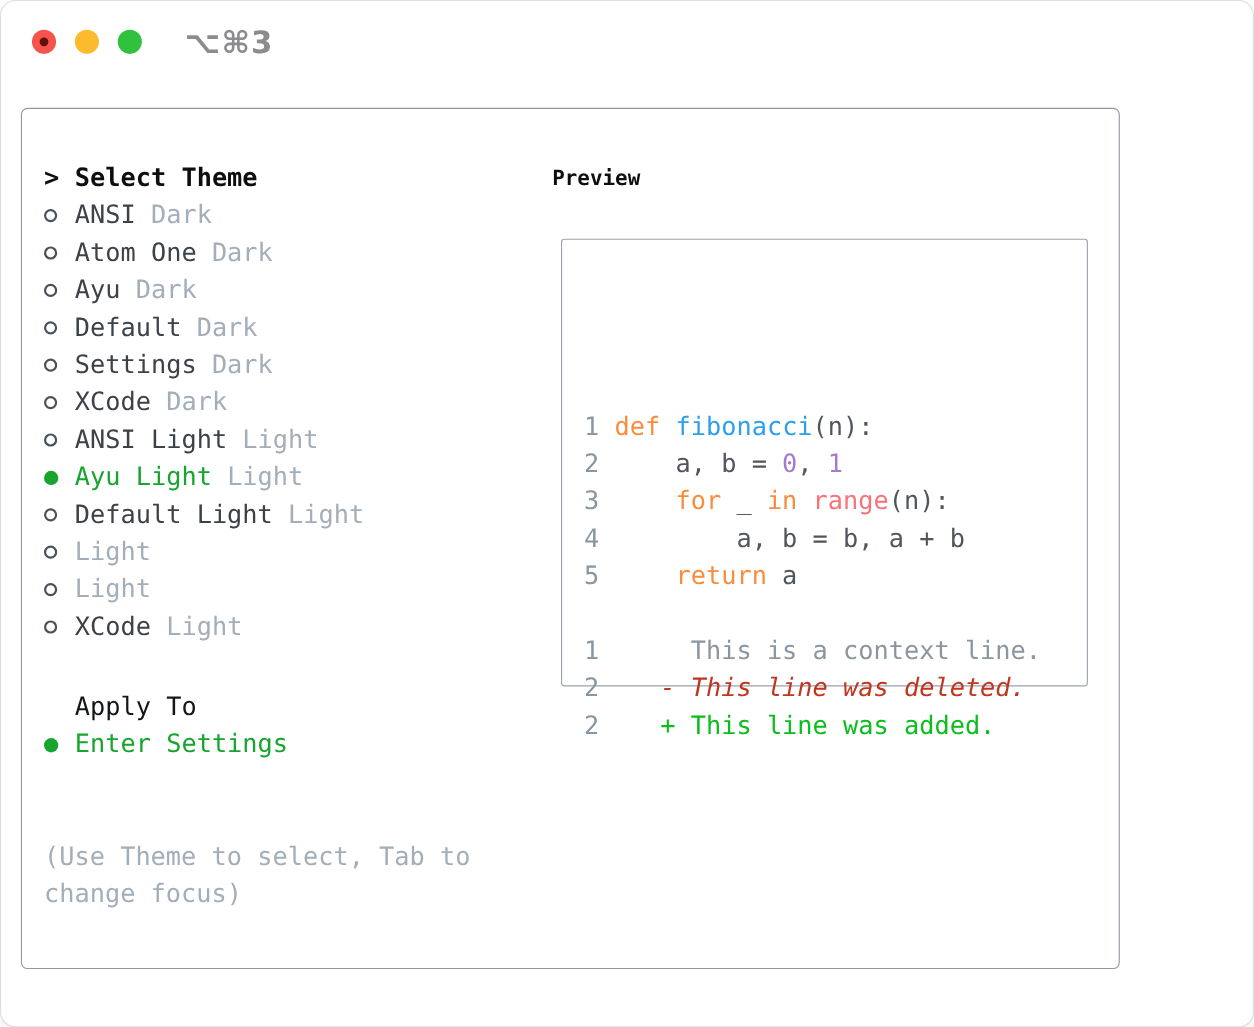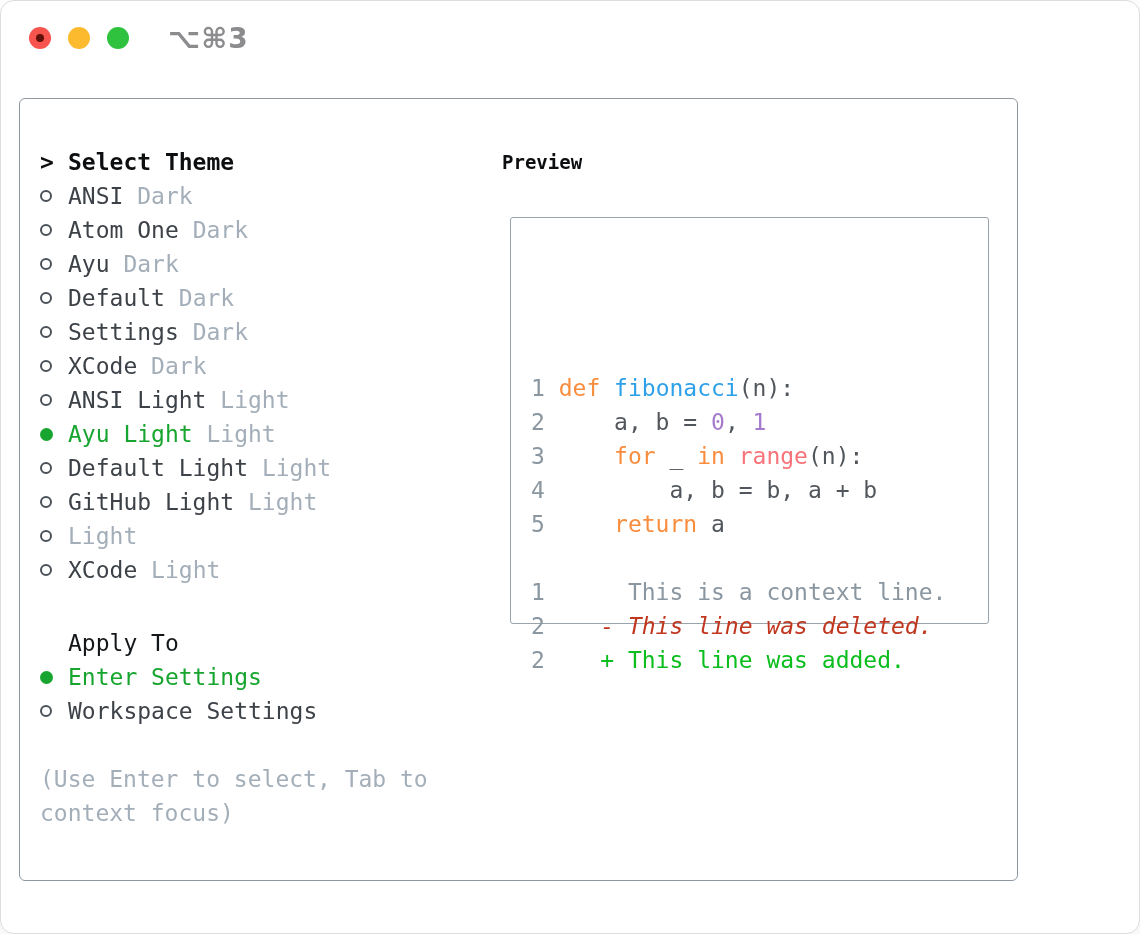--- a/index.html
+++ b/index.html
@@ -132,21 +132,20 @@
           <span class="marker">
             <span class="ring"></span>
           </span>
           <span class="tname">Default Light </span>
           <span class="variant">Light</span>
         </div>
         <div class="row">
           <span class="marker">
             <span class="ring"></span>
           </span>
-          <span class="tname">GitHub Light </span>
           <span class="variant">Light</span>
         </div>
         <div class="row">
           <span class="marker">
             <span class="ring"></span>
           </span>
           <span class="variant">Light</span>
         </div>
         <div class="row">
           <span class="marker">
@@ -162,29 +161,23 @@
         <span class="marker"></span>
         <span>Apply To</span>
       </div>
 
     <div class="row selected">
           <span class="marker">
             <span class="fill"></span>
           </span>
           <span class="tname">Enter Settings</span>
         </div>
-        <div class="row">
-          <span class="marker">
-            <span class="ring"></span>
-          </span>
-          <span class="tname">Workspace Settings</span>
-        </div>
       </div>
 
-    <div class="hint">(Use Enter to select, Tab to context focus)</div>
+    <div class="hint">(Use Theme to select, Tab to change focus)</div>
 
     <div class="preview-label">Preview</div>
 
     <div class="preview-box">
       <div class="code" id="code-block">
         
       <div class="cl"><span class="ln">1</span><span class="tok-kw">def</span><span class="tok-fg"> </span><span class="tok-fn">fibonacci</span><span class="tok-fg">(n):</span></div><div class="cl"><span class="ln">2</span><span class="tok-fg">    a, b = </span><span class="tok-num">0</span><span class="tok-fg">, </span><span class="tok-num">1</span></div><div class="cl"><span class="ln">3</span><span class="tok-fg">    </span><span class="tok-kw">for</span><span class="tok-fg"> _ </span><span class="tok-kw">in</span><span class="tok-fg"> </span><span class="tok-call">range</span><span class="tok-fg">(n):</span></div><div class="cl"><span class="ln">4</span><span class="tok-fg">        a, b = b, a + b</span></div><div class="cl"><span class="ln">5</span><span class="tok-fg">    </span><span class="tok-kw">return</span><span class="tok-fg"> a</span></div><div class="cl"><span class="ln">&nbsp;</span></div><div class="cl"><span class="ln">1</span><span class="tok-ctx">     This is a context line.</span></div><div class="cl"><span class="ln">2</span><span class="tok-del">   - This line was deleted.</span></div><div class="cl"><span class="ln">2</span><span class="tok-add">   + This line was added.</span></div></div>
     </div>
 
   </div>

